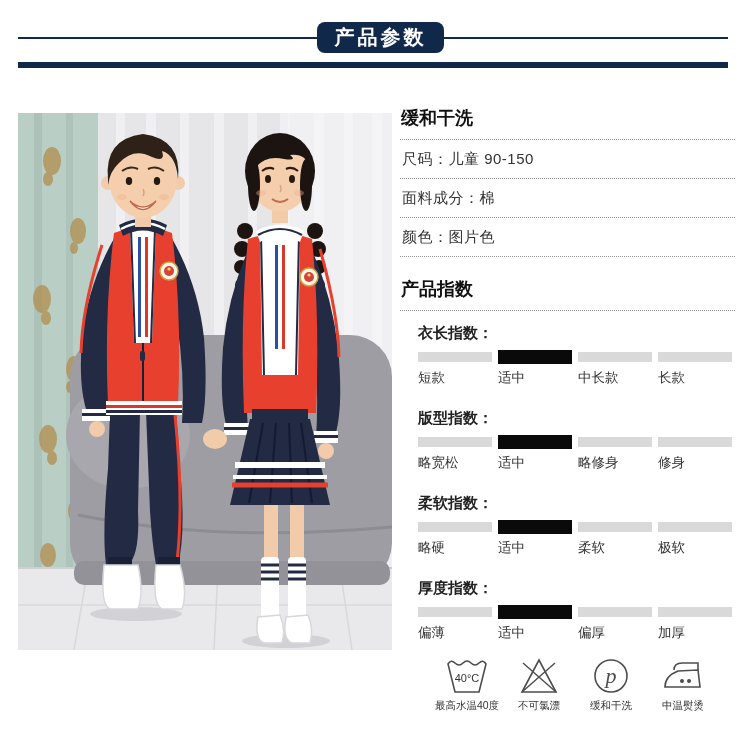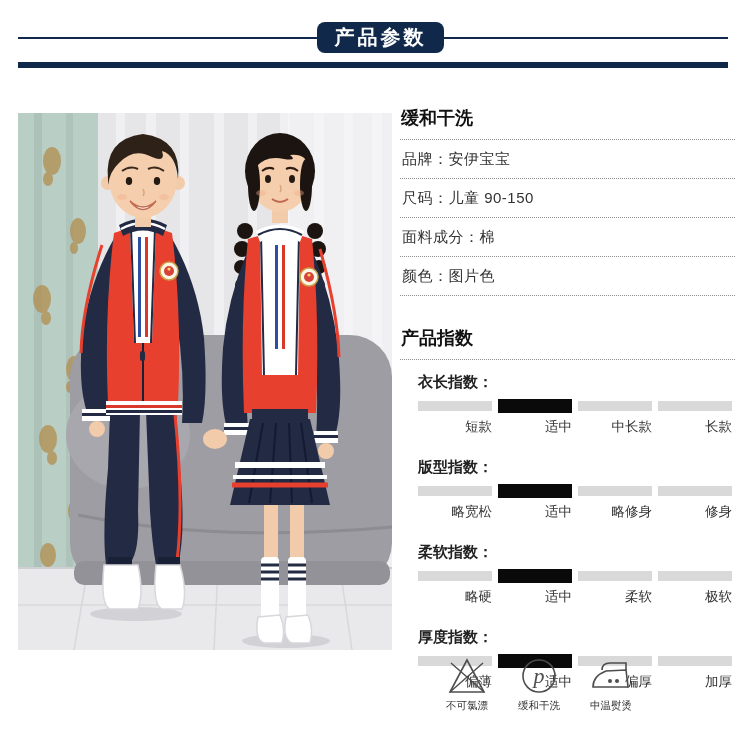--- a/index.html
+++ b/index.html
@@ -26,28 +26,28 @@
     font-size:18px; font-weight:bold; color:#111111;
     padding:0 0 9px 1px; border-bottom:1px dotted #8f8f8f;
   }
   .info-row {
     font-size:15px; color:#333333; padding:10px 0 9px 2px;
     border-bottom:1px dotted #8f8f8f; letter-spacing:0.5px;
   }
   .info-row .lbl { color:#333333; }
   .info-row .val { color:#333333; }
 
-  .index-section { margin-top:30px; }
+  .index-section { margin-top:20px; }
   .idx-block { margin:0 0 9px 0; padding-top:13px; }
   .idx-name  { font-size:15px; font-weight:bold; color:#222222; margin:0 0 7px 18px; }
   .idx-bars  { display:flex; gap:6px; margin-left:18px; align-items:center; height:14px; }
   .idx-bar   { width:74px; height:10px; background:#d9d9d9; }
   .idx-bar.sel { height:14px; background:#0a0a0a; }
   .idx-labels { display:flex; gap:6px; margin-left:18px; margin-top:5px; }
-  .idx-labels span { width:74px; text-align:right; font-size:13.5px; color:#333333; }
+  .idx-labels span { width:74px; text-align:left; font-size:13.5px; color:#333333; }
 
   
   .care-row { position:absolute; left:432px; top:656px; display:flex; gap:2px; }
   .care-item { width:70px; display:flex; flex-direction:column; align-items:center; }
   .care-item svg { display:block; }
   .care-label { margin-top:3px; font-size:10.5px; color:#333333; white-space:nowrap; }
 </style>
 </head>
 <body>
 
@@ -256,23 +256,20 @@
     </g>
 
     <ellipse cx="197" cy="326" rx="12" ry="10" fill="#f2cbaa"></ellipse>
   </svg>
 
   <div class="right-col">
 
     <div class="sec-heading">缓和干洗</div>
 
     <div class="info-row">
-      <span class="lbl">品牌：</span><span class="val">安伊宝宝</span>
-    </div>
-    <div class="info-row">
       <span class="lbl">尺码：</span><span class="val">儿童 90-150</span>
     </div>
     <div class="info-row">
       <span class="lbl">面料成分：</span><span class="val">棉</span>
     </div>
     <div class="info-row">
       <span class="lbl">颜色：</span><span class="val">图片色</span>
     </div>
 
     <div class="index-section">
@@ -339,20 +336,27 @@
           <span>适中</span>
           <span>偏厚</span>
           <span>加厚</span>
         </div>
       </div>
     </div>
   </div>
 
   <div class="care-row">
 
+    <div class="care-item">
+      <svg width="42" height="40" viewBox="0 0 42 40">
+        <path d="M2,8 Q5,3 9,7 Q13,11 17,7 Q21,3 25,7 Q29,11 33,7 Q37,3 40,8 L33,36 L9,36 Z" fill="none" stroke="#4d4d4d" stroke-width="1.6"></path>
+        <text x="21" y="26" text-anchor="middle" font-size="11" fill="#333333" font-family="Liberation Sans, sans-serif">40°C</text>
+      </svg>
+      <div class="care-label">最高水温40度</div>
+    </div>
 
     <div class="care-item">
       <svg width="42" height="40" viewBox="0 0 42 40">
         <path d="M21,4 L4,36 L38,36 Z" fill="none" stroke="#4d4d4d" stroke-width="1.6"></path>
         <line x1="5" y1="7" x2="38" y2="36" stroke="#4d4d4d" stroke-width="1.4"></line>
         <line x1="37" y1="7" x2="4" y2="36" stroke="#4d4d4d" stroke-width="1.4"></line>
       </svg>
       <div class="care-label">不可氯漂</div>
     </div>
 

